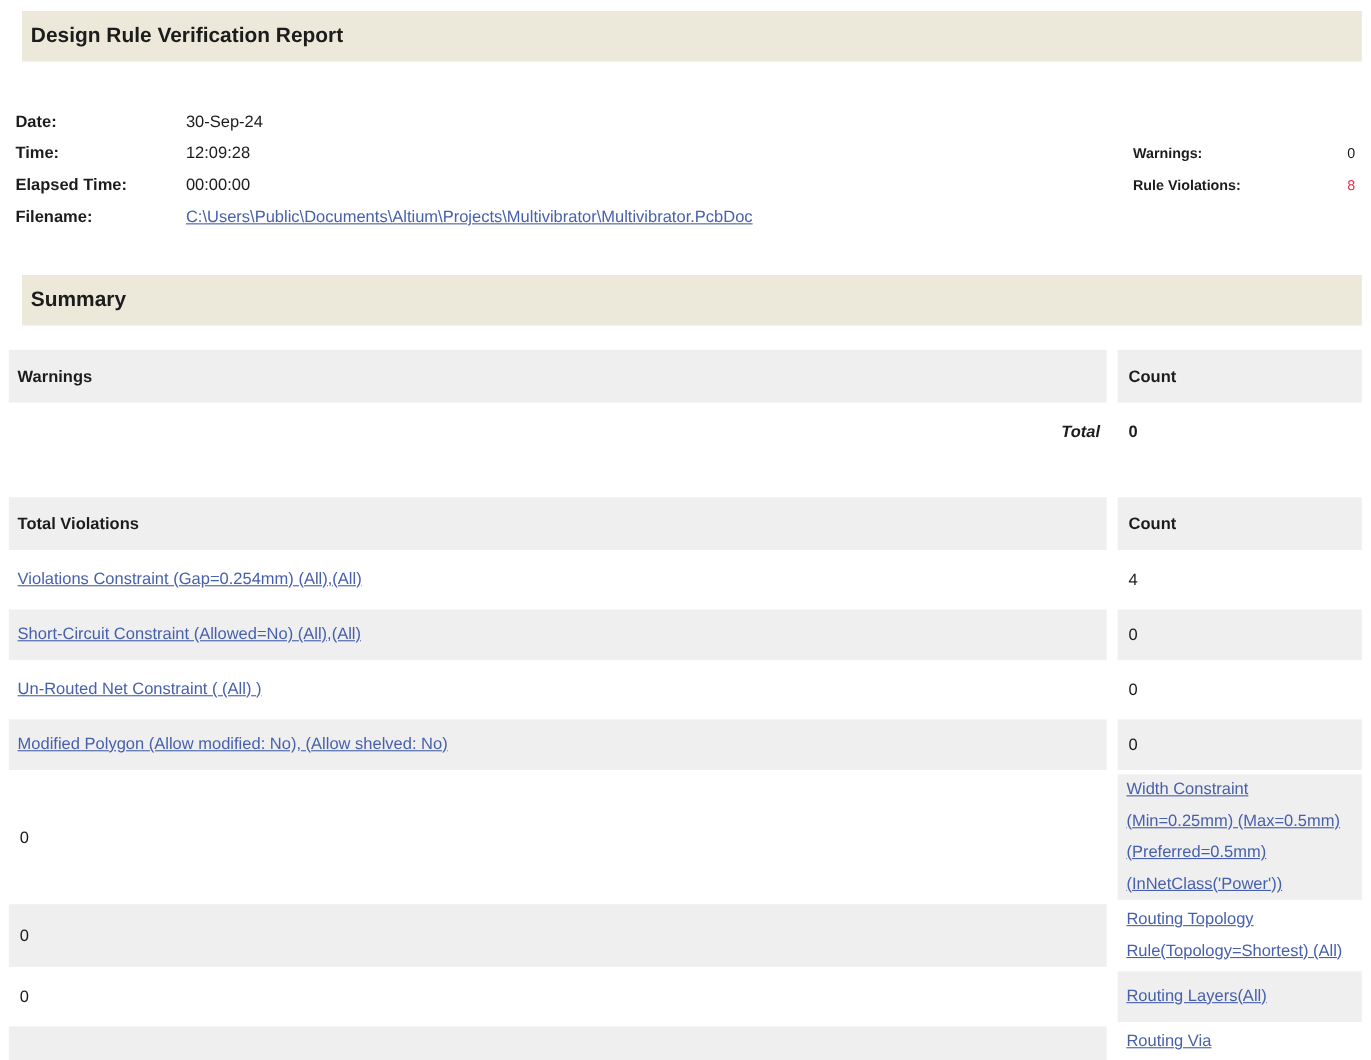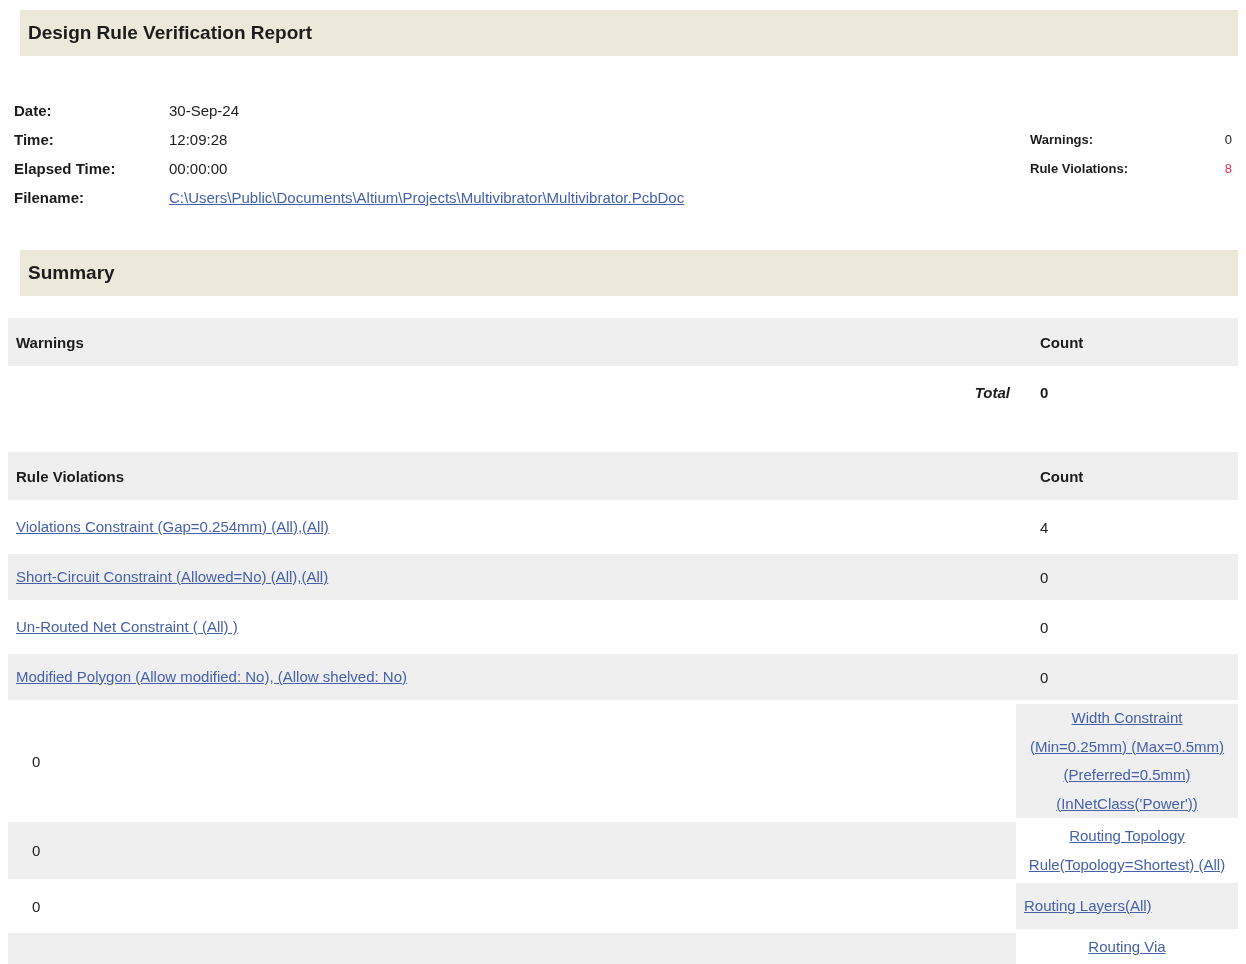--- a/index.html
+++ b/index.html
@@ -43,37 +43,36 @@
   .counter-table td.val{width:42px;text-align:right;}
   .counter-table td.val.red{color:var(--red);}
   a.rpt-link{color:var(--link);text-decoration:underline;cursor:pointer;}
   
   .summary-bar{margin-top:38px;}
   
   .grid-table{
     margin-top:22px;
     display:grid;
     grid-template-columns:1fr 222px;
-    gap:4px 0;
-    text-align:center;
+    gap:4px 10px;
   }
   .grid-table.violations{margin-top:38px;}
   .cell{
     display:flex;align-items:center;
     font-size:15px;
     padding:0 8px;
     min-height:46px;
     background:#ffffff;
   }
   .cell.head{
     background:var(--stripe-bg);
     font-weight:bold;
     min-height:48px;
   }
-  .cell.count-col{padding-left:24px;}
+  .cell.count-col{padding-left:10px;}
   .cell.alt{background:var(--stripe-bg);}
   .cell.total-lbl{justify-content:flex-end;font-weight:bold;min-height:44px;padding-right:6px;font-style:italic;}
   .cell.total-val{font-weight:bold;min-height:44px;}
   .cell .rule-link{line-height:1.9;}
 </style>
 </head>
 <body>
 
 <div class="bar">
   <span>Design Rule Verification Report</span>
@@ -120,21 +119,21 @@
 </div>
 
 <div class="grid-table">
   <div class="cell head">Warnings</div>
   <div class="cell head count-col">Count</div>
   <div class="cell total-lbl">Total</div>
   <div class="cell total-val count-col">0</div>
 </div>
 
 <div class="grid-table violations">
-  <div class="cell head">Rule Violations</div>
+  <div class="cell head">Total Violations</div>
   <div class="cell head count-col">Count</div>
 
     <div class="cell">
       <a class="rpt-link rule-link" href="#">Violations Constraint (Gap=0.254mm) (All),(All)</a>
     </div>
     <div class="cell count-col">4</div>
 
     <div class="cell alt">
       <a class="rpt-link rule-link" href="#">Short-Circuit Constraint (Allowed=No) (All),(All)</a>
     </div>

